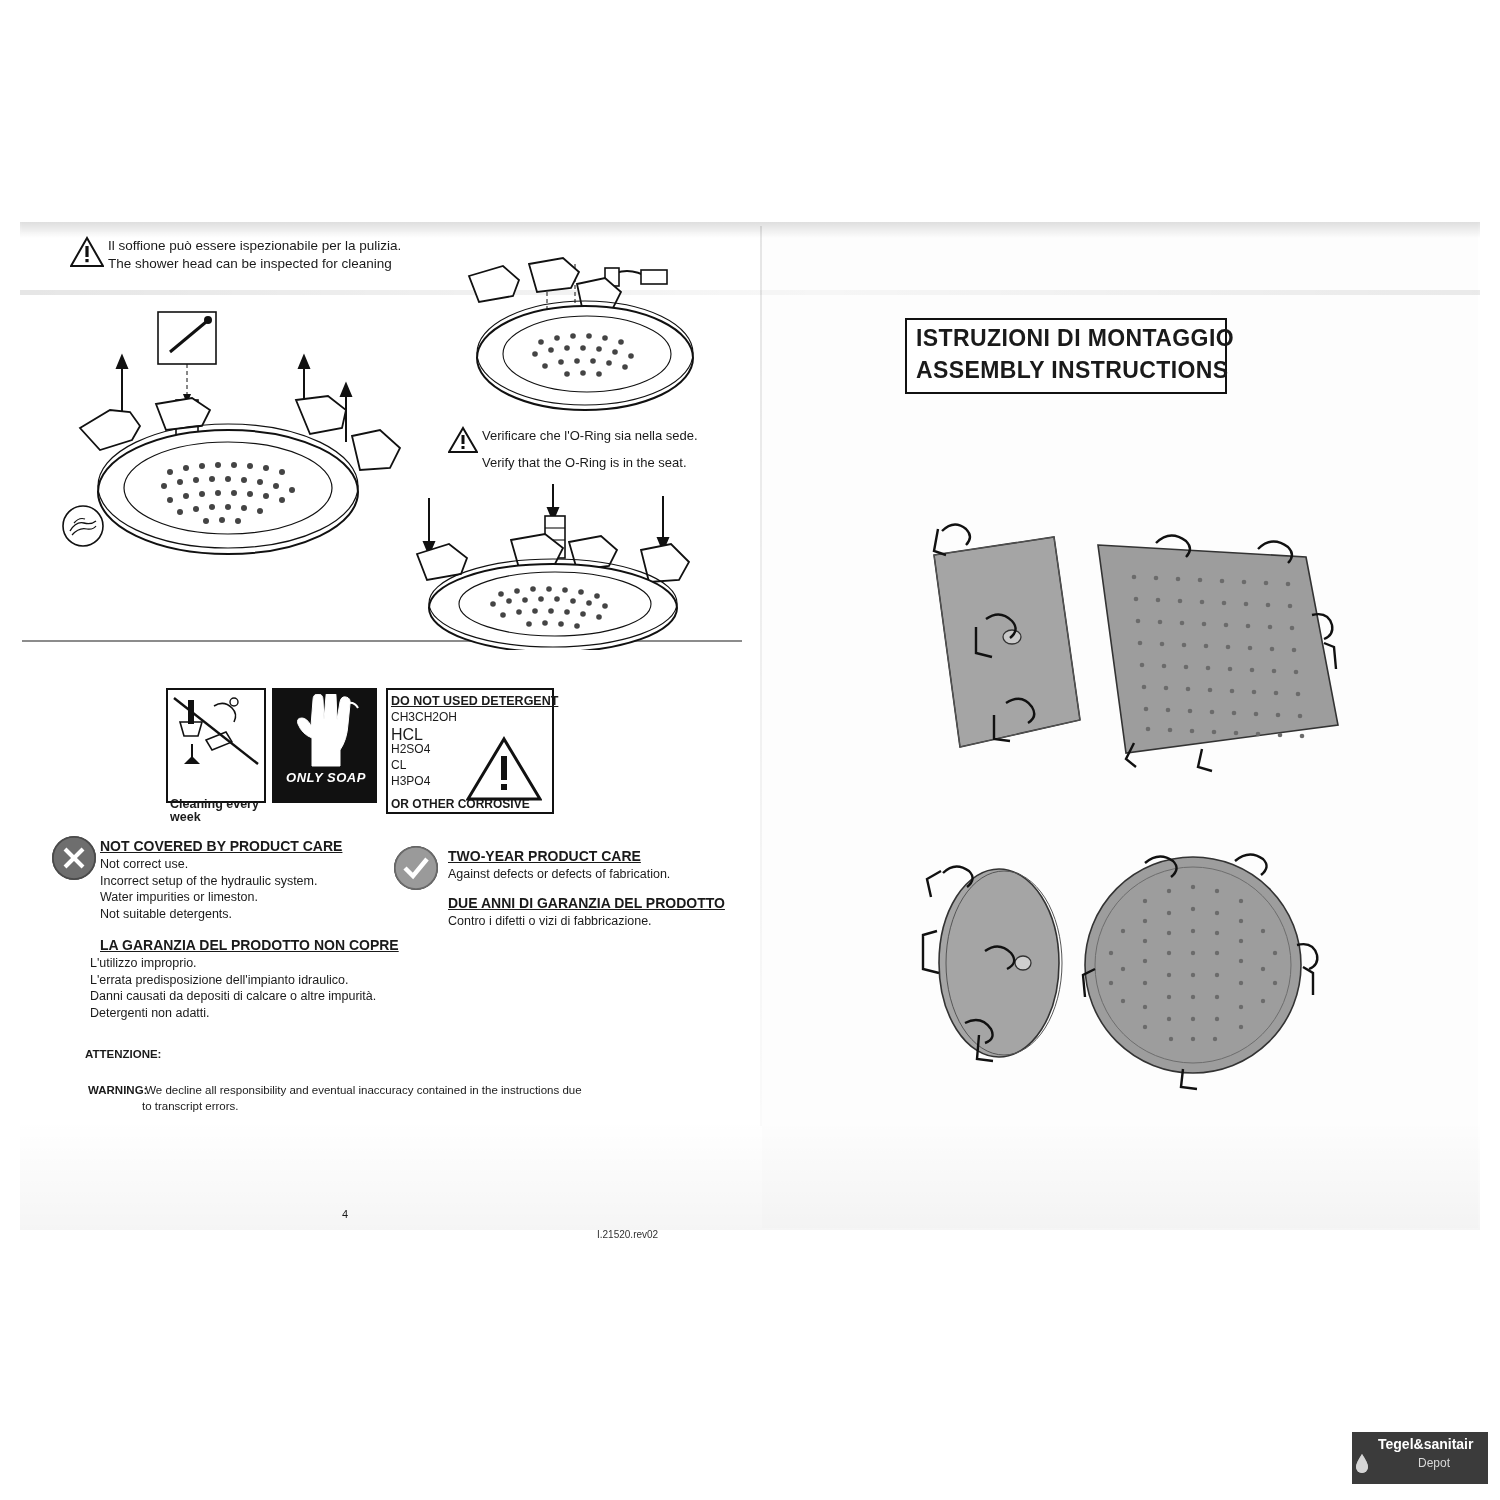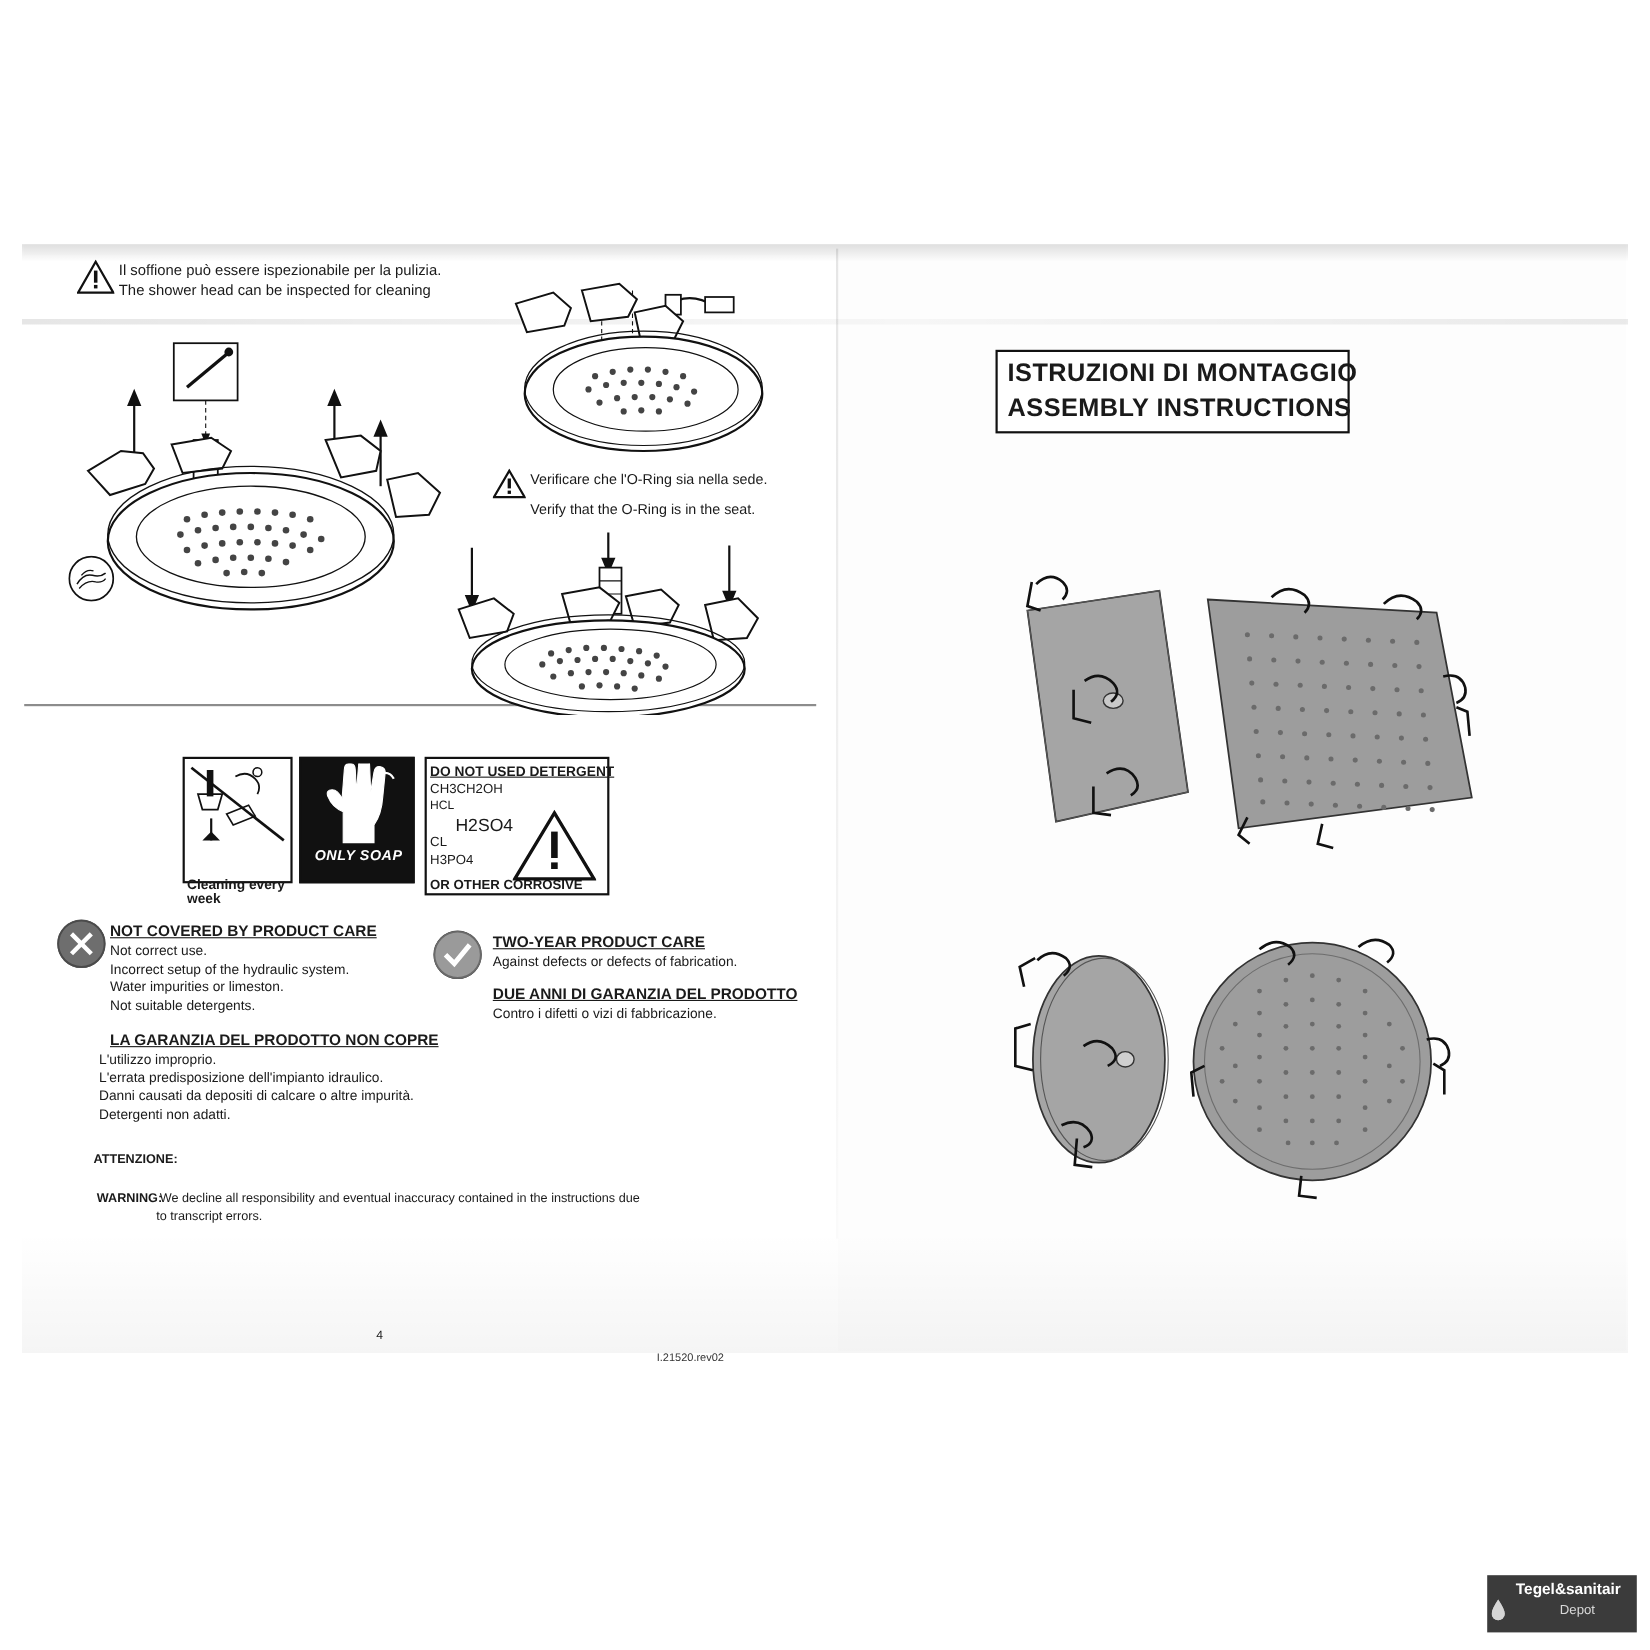--- a/index.html
+++ b/index.html
@@ -419,22 +419,22 @@
   <div class="soap-box"></div>
   <svg class="illus" style="left:286px; top:694px;" width="80" height="76">
     <path d="M26 72 l0 -28 q-10 -4 -14 -14 q-2 -6 4 -6 q5 0 9 8 l2 -26 q0 -6 5 -6 q5 0 5 6 l1 20 l2 -24 q0 -6 5 -6 q5 0 5 6 l1 24 l3 -18 q1 -6 6 -5 q5 1 4 7 l-2 20 q-1 16 -8 26 l0 16 z" fill="#fff" stroke="#fff" stroke-width="1"></path>
     <path d="M58 10 q10 -4 14 4" fill="none" stroke="#fff" stroke-width="2"></path>
   </svg>
   <div class="soap-text">ONLY  SOAP</div>
 
   <div class="det-box"></div>
   <div class="det-title">DO NOT USED DETERGENT</div>
   <div class="det-list"><span>CH3CH2OH</span></div>
-  <div class="txt" style="left:391px; top:726px; font-size:11px;">HCL</div>
-  <div class="txt" style="left:391px; top:742px; font-size:16px;margin-left:23px;">H2SO4</div>
+  <div class="txt" style="left:391px; top:726px; font-size:16px;">HCL</div>
+  <div class="txt" style="left:391px; top:742px; font-size:12px;">H2SO4</div>
   <div class="txt" style="left:391px; top:758px; font-size:12px;">CL</div>
   <div class="txt" style="left:391px; top:774px; font-size:12px;">H3PO4</div>
   <div class="det-last">OR OTHER CORROSIVE</div>
   <svg class="illus" style="left:466px; top:736px;" width="76" height="66">
     <polygon points="38,3 74,63 2,63" fill="#fff" stroke="#111" stroke-width="3"></polygon>
     <rect x="35" y="20" width="6" height="24" fill="#111"></rect>
     <rect x="35" y="48" width="6" height="6" fill="#111"></rect>
   </svg>
 
   <div class="badge" style="left:52px; top:836px;">

